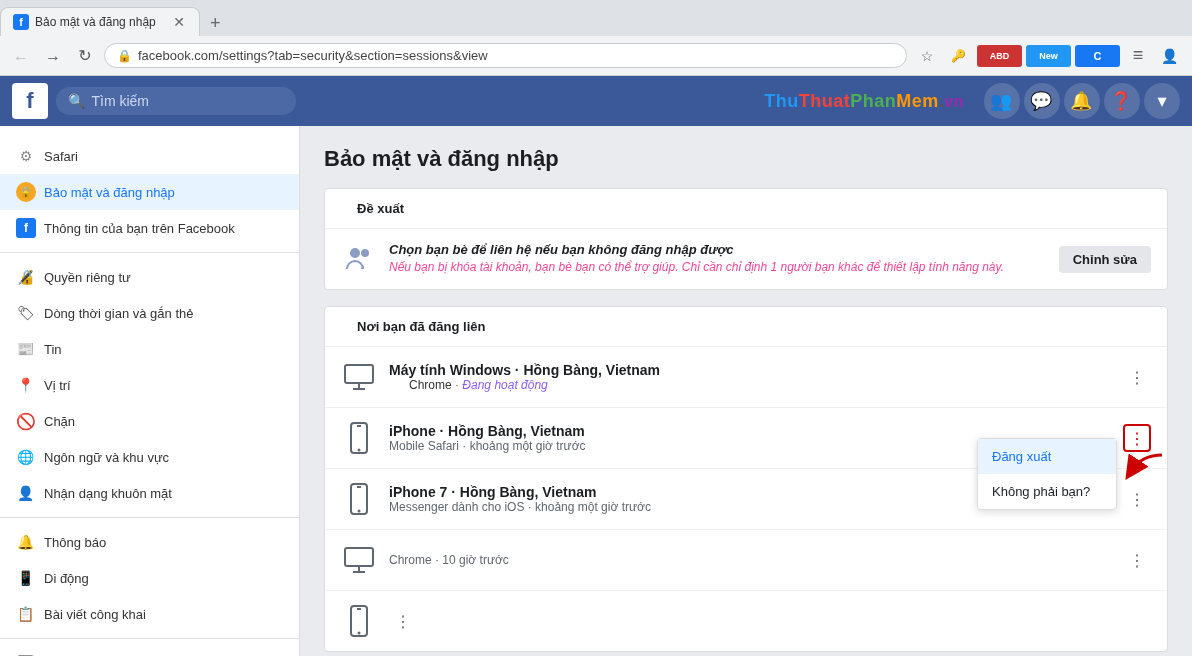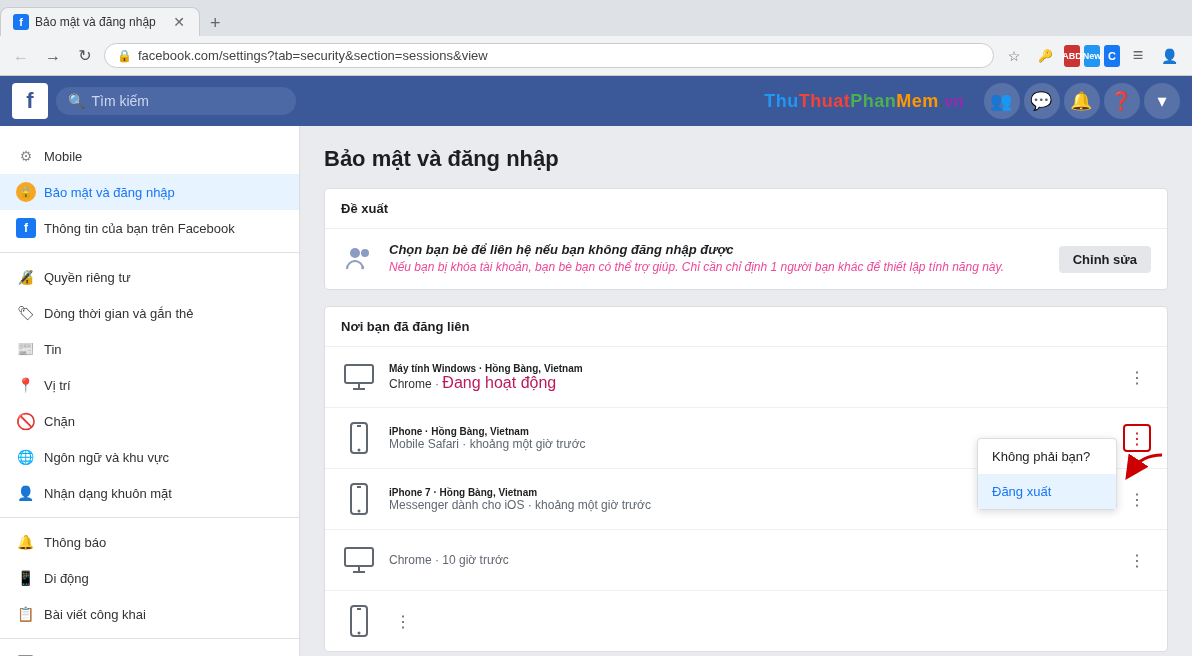--- a/index.html
+++ b/index.html
@@ -17,21 +17,21 @@
     .browser-toolbar { display: flex; align-items: center; padding: 6px 8px; background: #f1f3f4; border-bottom: 1px solid #ccc; gap: 6px; height: 40px; }
     .browser-nav-btn { width: 26px; height: 26px; border: none; background: none; cursor: pointer; color: #555; font-size: 16px; display: flex; align-items: center; justify-content: center; border-radius: 50%; }
     .browser-nav-btn.disabled { color: #bbb; cursor: default; }
     .browser-address-bar { flex: 1; display: flex; align-items: center; background: white; border: 1px solid #ccc; border-radius: 20px; padding: 4px 12px; font-size: 13px; color: #333; }
     .browser-address-icon { margin-right: 6px; color: #888; font-size: 12px; }
     .browser-address-text { flex: 1; color: #444; font-size: 13px; }
     .browser-toolbar-right { display: flex; align-items: center; gap: 4px; }
     .browser-toolbar-btn { width: 28px; height: 28px; border: none; background: none; cursor: pointer; color: #666; font-size: 14px; display: flex; align-items: center; justify-content: center; border-radius: 50%; }
 
     
-    .ext-icon { width: 16px; height: 22px; border-radius: 3px; display: flex; align-items: center; justify-content: center; font-size: 11px; font-weight: bold; cursor: pointer; }
+    .ext-icon { width: 45px; height: 22px; border-radius: 3px; display: flex; align-items: center; justify-content: center; font-size: 11px; font-weight: bold; cursor: pointer; }
     .ext-adblocker { background: #cc3333; color: white; }
     .ext-new { background: #2196F3; color: white; font-size: 9px; }
     .ext-c { background: #1877f2; color: white; }
 
     
     .fb-header { background: #3b5998; height: 50px; display: flex; align-items: center; padding: 0 12px; gap: 8px; }
     .fb-logo { width: 36px; height: 36px; background: white; border-radius: 4px; display: flex; align-items: center; justify-content: center; font-weight: bold; font-size: 22px; color: #3b5998; flex-shrink: 0; }
     .fb-search-bar { display: flex; align-items: center; background: #4c69a5; border-radius: 20px; padding: 6px 12px; width: 240px; color: #cdd6f0; font-size: 14px; }
     .fb-search-bar input { background: none; border: none; outline: none; color: #cdd6f0; font-size: 14px; flex: 1; }
     .fb-search-bar input::placeholder { color: #cdd6f0; }
@@ -55,37 +55,37 @@
     .sidebar-item .icon { width: 20px; height: 20px; display: flex; align-items: center; justify-content: center; flex-shrink: 0; font-size: 14px; }
     .sidebar-divider { border: none; border-top: 1px solid #e0e0e0; margin: 6px 0; }
     .sidebar-item-label { flex: 1; }
     .sidebar-icon-gear { color: #888; }
     .sidebar-icon-lock { background: #f5a623; border-radius: 50%; width: 20px; height: 20px; display: flex; align-items: center; justify-content: center; color: white; font-size: 11px; }
 
     
     .content { flex: 1; padding: 20px 24px; }
     .page-title { font-size: 22px; font-weight: 600; color: #1c1e21; margin-bottom: 16px; }
     .section-card { background: white; border: 1px solid #ddd; border-radius: 4px; margin-bottom: 16px; }
-    .section-header { padding: 12px 16px; border-bottom: 1px solid #eee; font-size: 13px; font-weight: 600; color: #1c1e21; }
+    .section-header { padding: 12px 32px; border-bottom: 1px solid #eee; font-size: 13px; font-weight: 600; color: #1c1e21; }
     .section-row { display: flex; align-items: center; padding: 12px 16px; border-bottom: 1px solid #f0f0f0; gap: 12px; }
     .section-row:last-child { border-bottom: none; }
     .row-icon { width: 36px; height: 36px; display: flex; align-items: center; justify-content: center; flex-shrink: 0; }
     .row-content { flex: 1; font-style: italic; }
     .row-title { font-size: 13px; font-weight: 600; color: #1c1e21; margin-bottom: 2px; }
     .row-subtitle { font-size: 12px; color: #ec4899; line-height: 1.4; }
     .row-action { flex-shrink: 0; }
     .btn-edit { background: #e4e6ea; border: none; border-radius: 4px; padding: 6px 14px; font-size: 13px; font-weight: 600; cursor: pointer; color: #1c1e21; }
-    .status-active { color: #be185d; font-size: 16px; font-weight: 500; }
+    .status-active { color: #8b5cf6; font-size: 12px; font-weight: 500; font-style: italic; }
 
     
     .session-row { display: flex; align-items: center; padding: 12px 16px; border-bottom: 1px solid #f0f0f0; gap: 12px; position: relative; }
     .session-row:last-child { border-bottom: none; }
     .session-icon { width: 36px; height: 36px; display: flex; align-items: center; justify-content: center; flex-shrink: 0; color: #606770; }
     .session-info { flex: 1; }
-    .session-name { font-size: 10px; font-weight: 600; color: #1c1e21; }
+    .session-name { font-size: 14px; font-weight: 600; color: #1c1e21; }
     .session-detail { font-size: 12px; color: #606770; }
     .session-menu-btn { width: 28px; height: 28px; border: 2px solid #cc0000; border-radius: 4px; display: flex; align-items: center; justify-content: center; cursor: pointer; color: #cc0000; font-size: 16px; background: white; flex-shrink: 0; }
     .session-menu-btn-plain { width: 28px; height: 28px; border: none; display: flex; align-items: center; justify-content: center; cursor: pointer; color: #606770; font-size: 16px; background: none; flex-shrink: 0; }
 
     
     .dropdown-menu { position: absolute; right: 50px; top: 30px; background: white; border: 1px solid #ddd; border-radius: 4px; box-shadow: 0 2px 8px rgba(0,0,0,0.15); z-index: 100; min-width: 140px; }
     .dropdown-item { padding: 10px 14px; font-size: 13px; cursor: pointer; color: #1c1e21; }
     .dropdown-item.selected { background: #e7f3ff; color: #1877f2; font-weight: 500; }
 
     .watermark { font-size: 18px; font-weight: bold; letter-spacing: 0.5px; margin-left: 34px; }
@@ -143,21 +143,21 @@
     <div class="fb-header-icon">❓</div>
     <div class="fb-header-icon">▾</div>
   </div>
 </div>
 
 <div class="main-layout">
 
   <div class="sidebar">
     <div class="sidebar-item">
       <div class="icon sidebar-icon-gear">⚙</div>
-      <span class="sidebar-item-label">Mobile</span>
+      <span class="sidebar-item-label">Safari</span>
     </div>
     <div class="sidebar-item active">
       <div class="icon">
         <div class="sidebar-icon-lock">🔒</div>
       </div>
       <span class="sidebar-item-label">Bảo mật và đăng nhập</span>
     </div>
     <div class="sidebar-item">
       <div class="icon" style="background:#1877f2; border-radius:3px; color:white; font-size:12px; font-weight:bold; width:20px; height:20px; display:flex; align-items:center; justify-content:center;">f</div>
       <span class="sidebar-item-label">Thông tin của bạn trên Facebook</span>
@@ -243,43 +243,43 @@
         <div class="session-icon">
           <svg width="32" height="28" viewBox="0 0 32 28">
             <rect x="2" y="2" width="28" height="18" rx="2" ry="2" fill="none" stroke="#606770" stroke-width="2"></rect>
             <line x1="16" y1="20" x2="16" y2="26" stroke="#606770" stroke-width="2"></line>
             <line x1="10" y1="26" x2="22" y2="26" stroke="#606770" stroke-width="2"></line>
           </svg>
         </div>
         <div class="session-info">
           <div class="session-name">Máy tính Windows · Hồng Bàng, Vietnam</div>
           <div class="session-detail">
-            <span style="color:#333;">Chrome</span> · <span class="status-active">Đang hoạt động</span>
+            <span style="color:#333;margin-left:20px;">Chrome</span> · <span class="status-active">Đang hoạt động</span>
           </div>
         </div>
         <div class="session-menu-btn-plain">⋮</div>
       </div>
 
       <div class="session-row" style="position:relative;">
         <div class="session-icon">
           <svg width="20" height="32" viewBox="0 0 20 32">
             <rect x="2" y="1" width="16" height="30" rx="3" ry="3" fill="none" stroke="#606770" stroke-width="2"></rect>
             <line x1="8" y1="4" x2="12" y2="4" stroke="#606770" stroke-width="2"></line>
             <circle cx="10" cy="28" r="1.5" fill="#606770"></circle>
           </svg>
         </div>
         <div class="session-info">
           <div class="session-name">iPhone · Hồng Bàng, Vietnam</div>
           <div class="session-detail">Mobile Safari · khoảng một giờ trước</div>
         </div>
         <div class="session-menu-btn">⋮</div>
 
         <div class="dropdown-menu">
+          <div class="dropdown-item selected">Đăng xuất</div>
           <div class="dropdown-item">Không phải bạn?</div>
-          <div class="dropdown-item selected">Đăng xuất</div>
         </div>
 
         <div style="position:absolute; right:-5px; bottom:-15px; z-index:200;">
           <svg width="50" height="30" viewBox="0 0 50 30">
             <defs>
               <marker id="arrowhead" markerWidth="8" markerHeight="8" refX="4" refY="4" orient="auto">
                 <path d="M 0 0 L 8 4 L 0 8 z" fill="#cc0000"></path>
               </marker>
             </defs>
             <path d="M 40 5 Q 20 5 10 20" stroke="#cc0000" stroke-width="3" fill="none" marker-end="url(#arrowhead)"></path>

